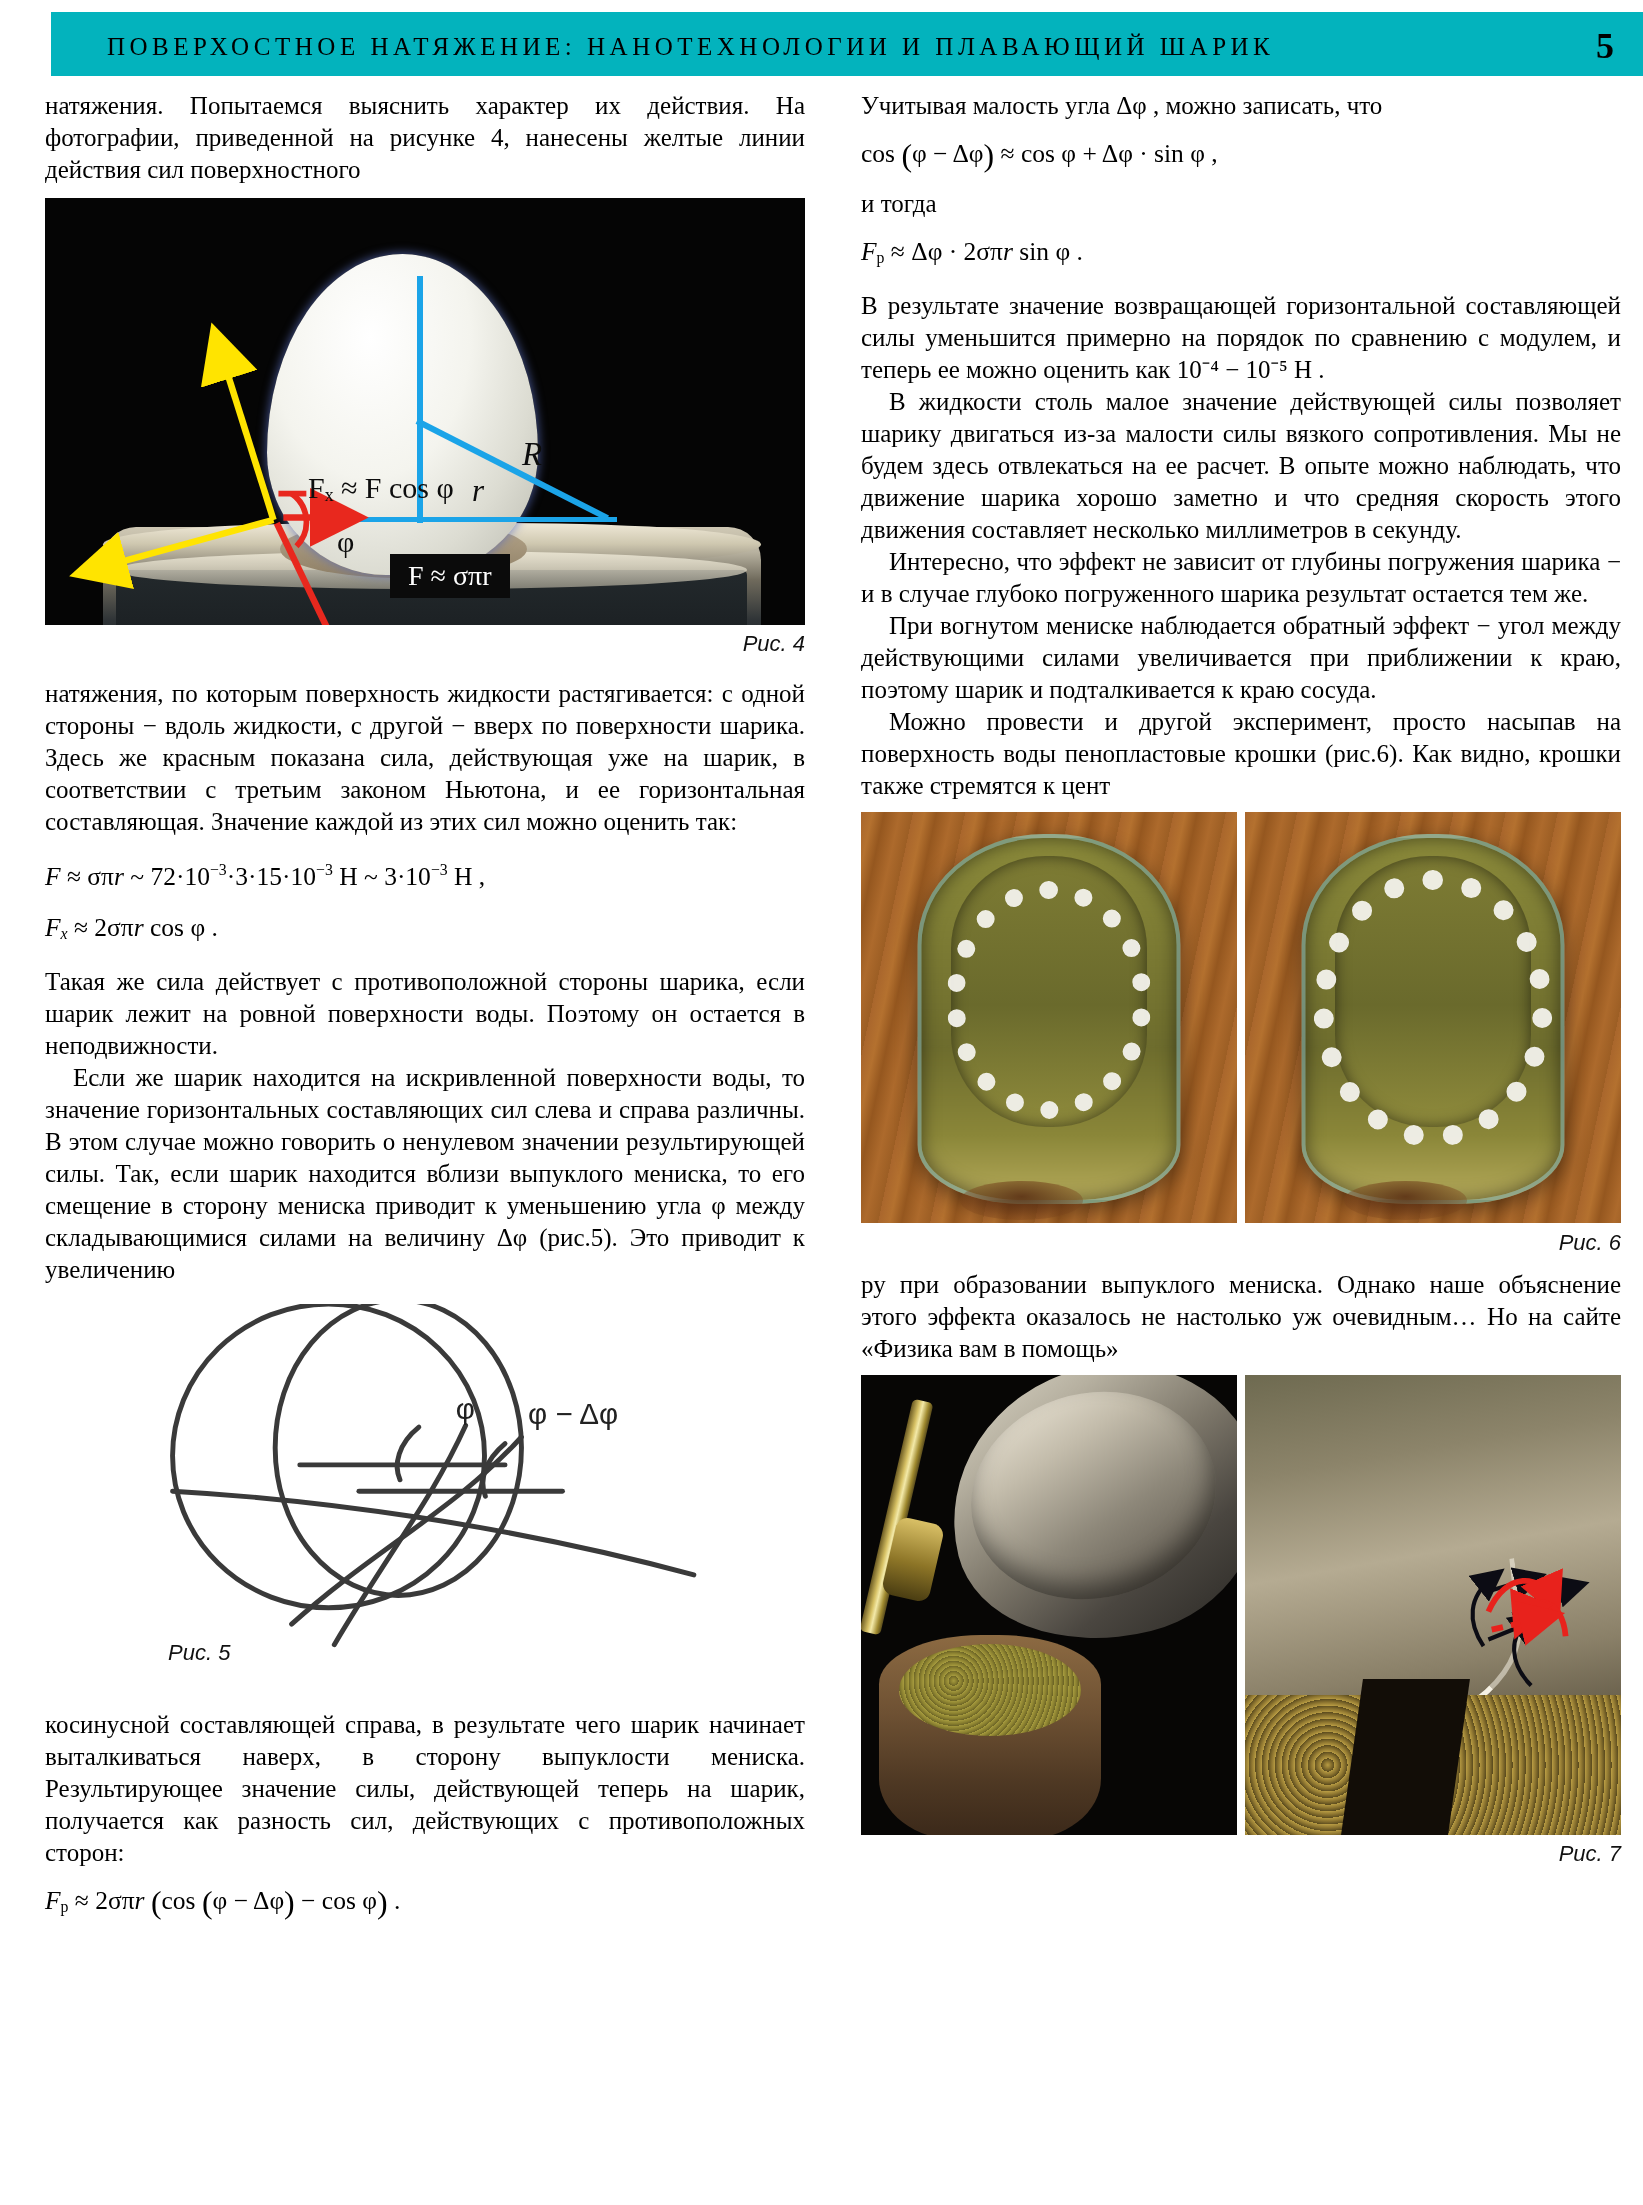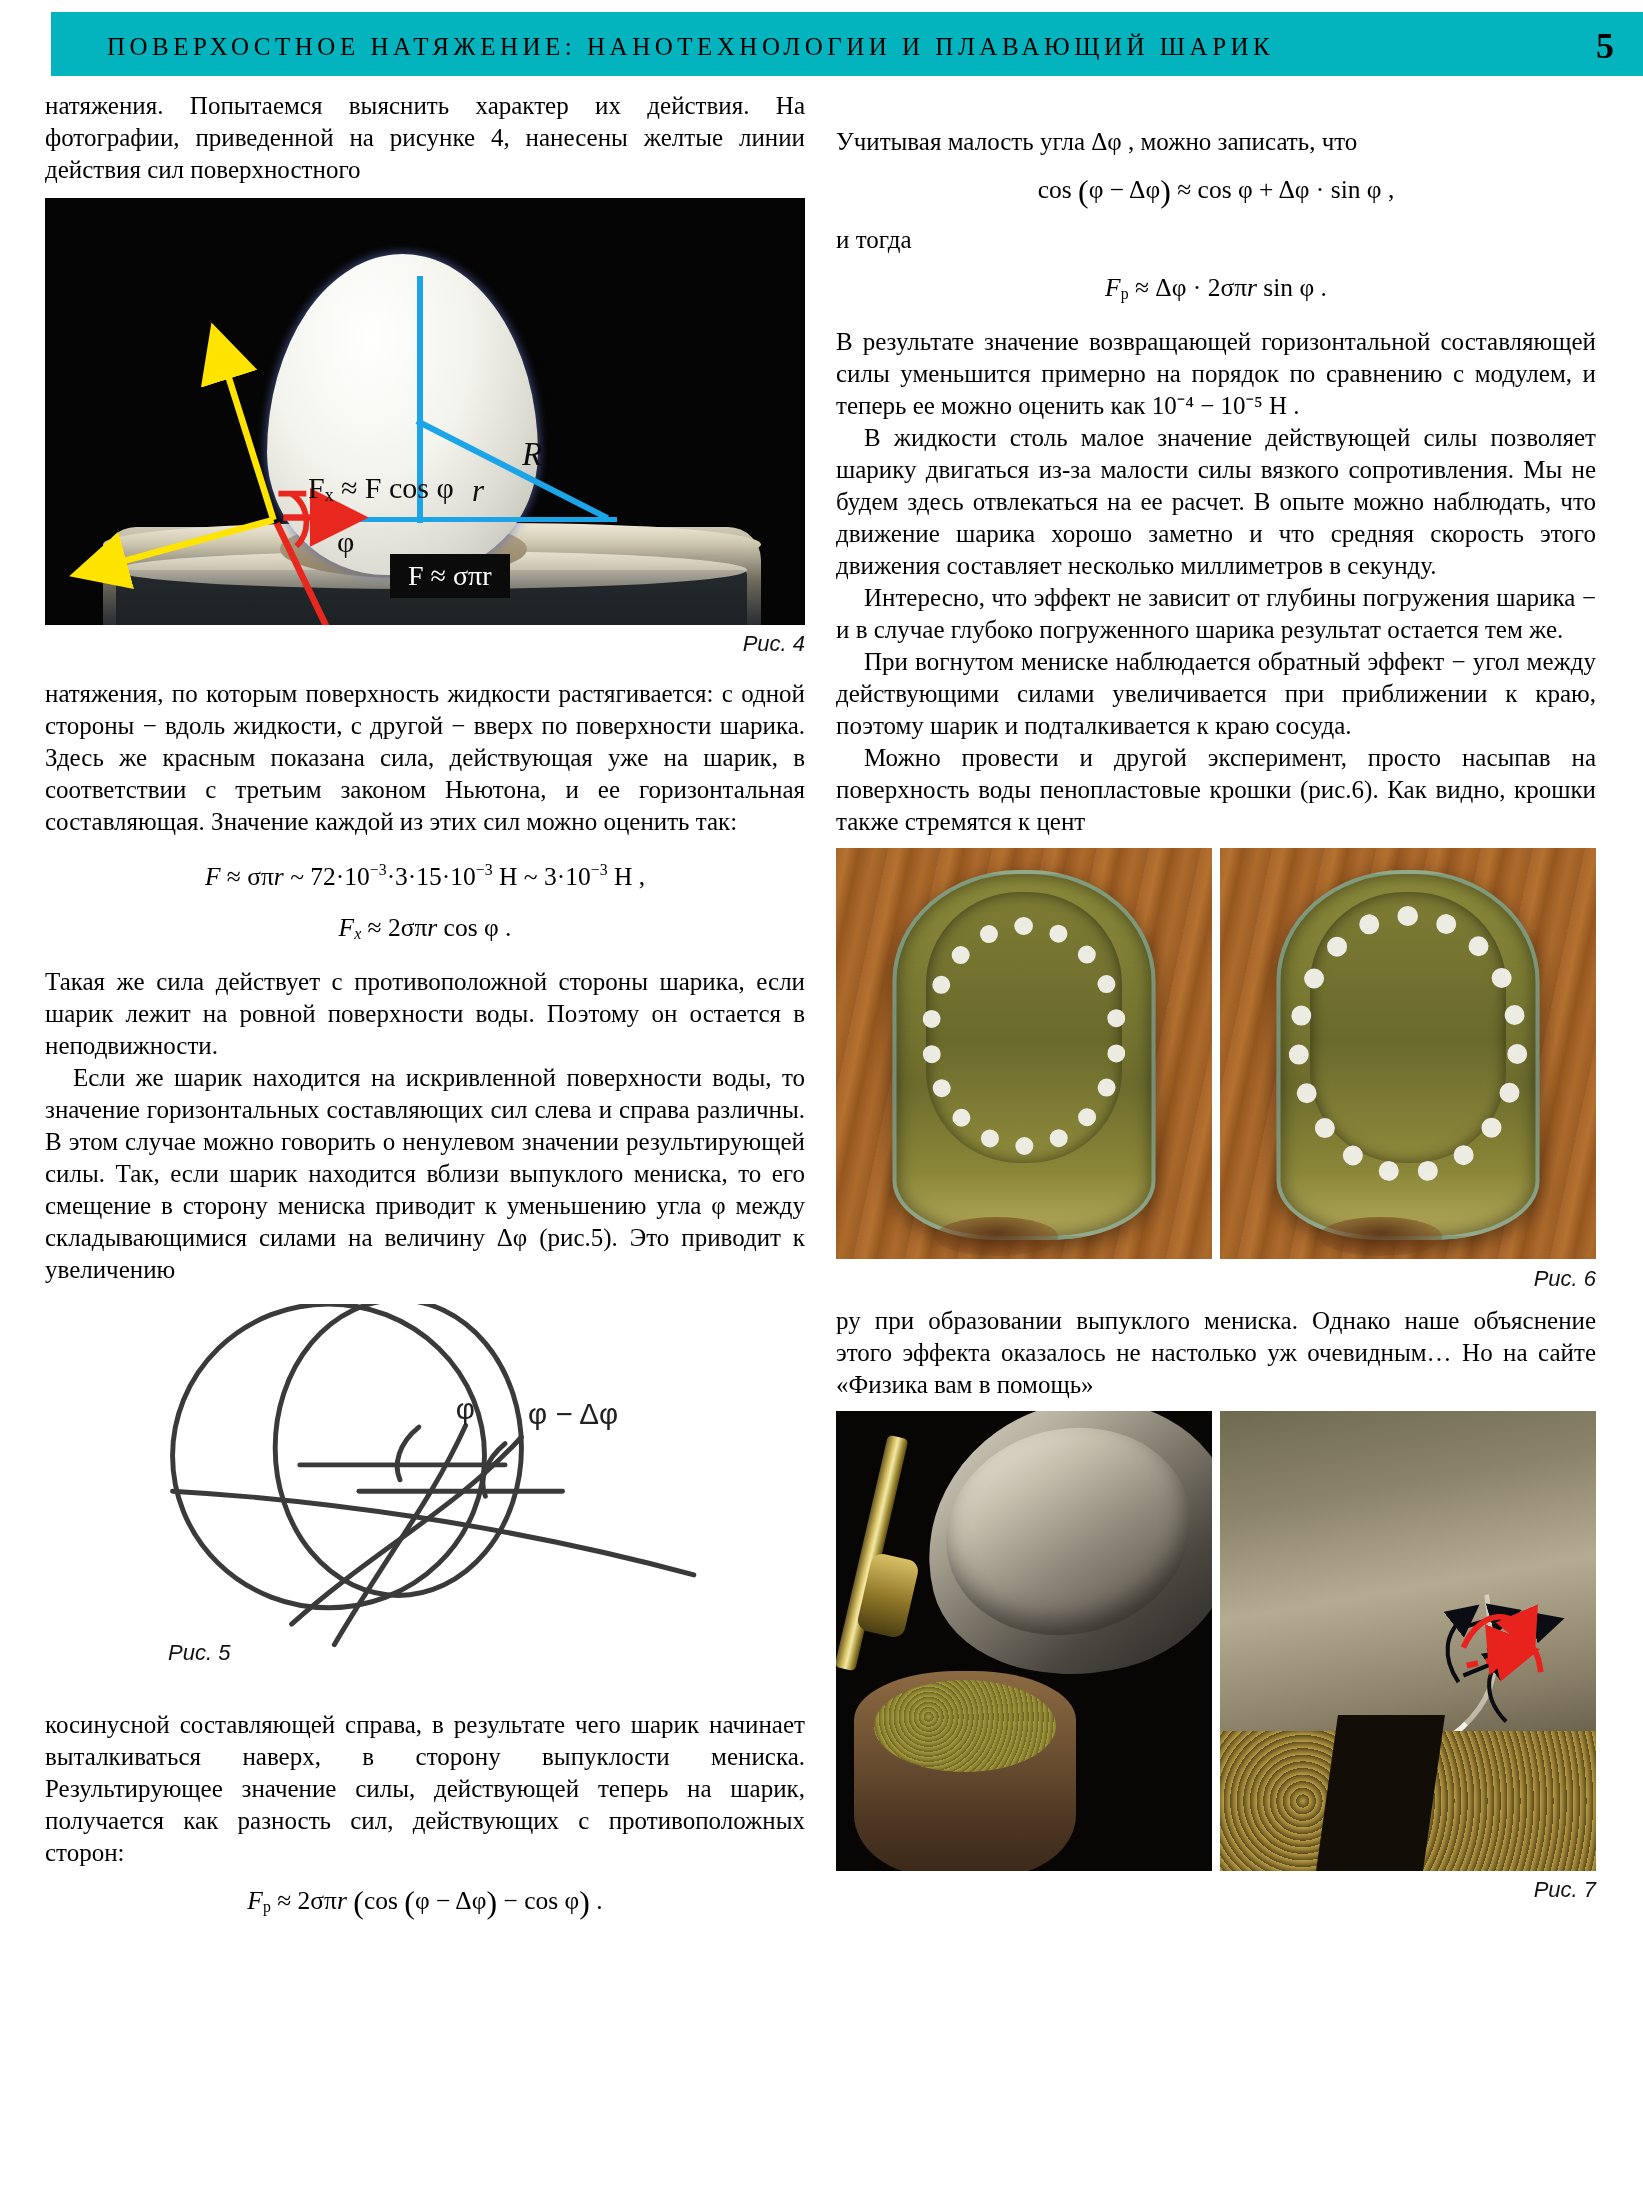--- a/index.html
+++ b/index.html
@@ -35,34 +35,34 @@
     color:#000;
   }
 
   
   .col{
     position:absolute;
     width:760px;
     top:90px;
   }
   .col-left{left:45px;}
-  .col-right{left:836px;margin-top:36px;}
+  .col-right{left:861px;}
 
   p.body{
     margin:0 0 0 0;
     font-size:25px;
     line-height:32px;
     text-align:justify;
     text-justify:inter-word;
     hyphens:manual;
   }
   p.body.indent{text-indent:28px;}
 
   .formula{
-    text-align:center;
+    text-align:left;
     font-size:25.5px;
     line-height:38px;
     margin:13px 0 13px 0;
     font-family:"Liberation Serif", serif;
   }
   .formula i{font-style:italic;}
   .formula sup{font-size:0.62em; vertical-align:super;}
   .formula sub{font-size:0.62em; vertical-align:-0.22em;}
   .bigparen{font-size:1.25em; vertical-align:-0.12em;}
 

